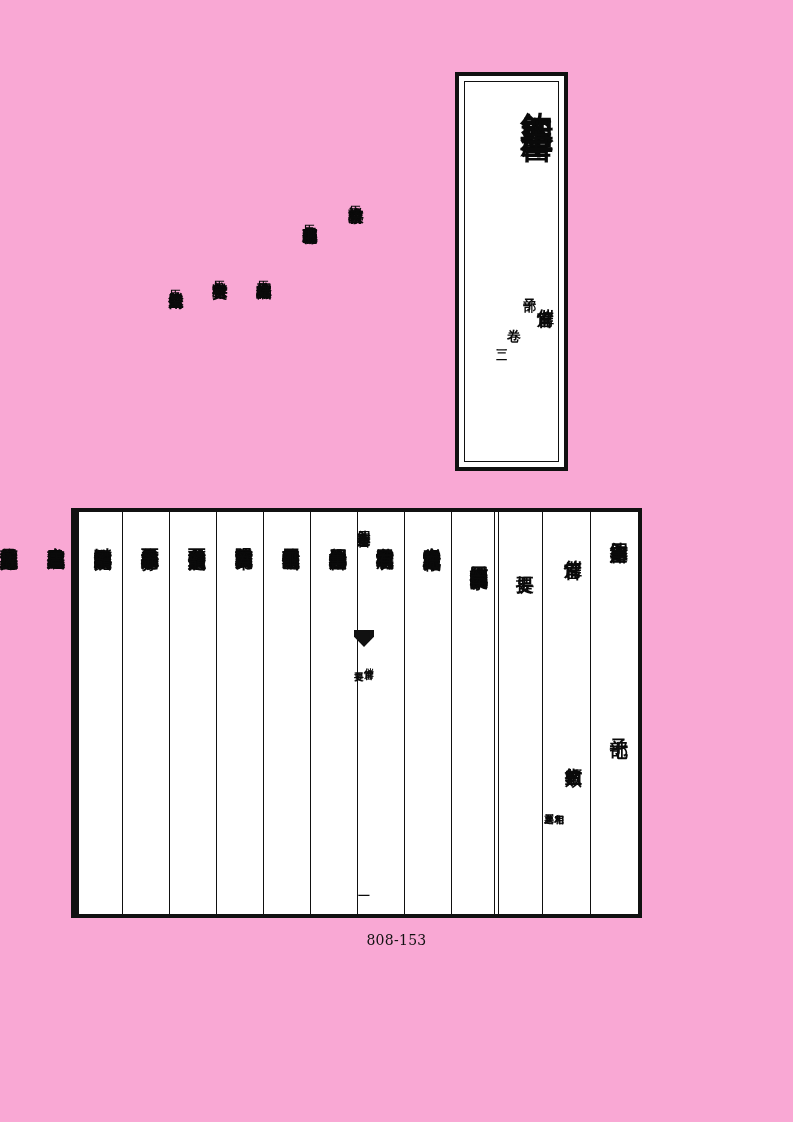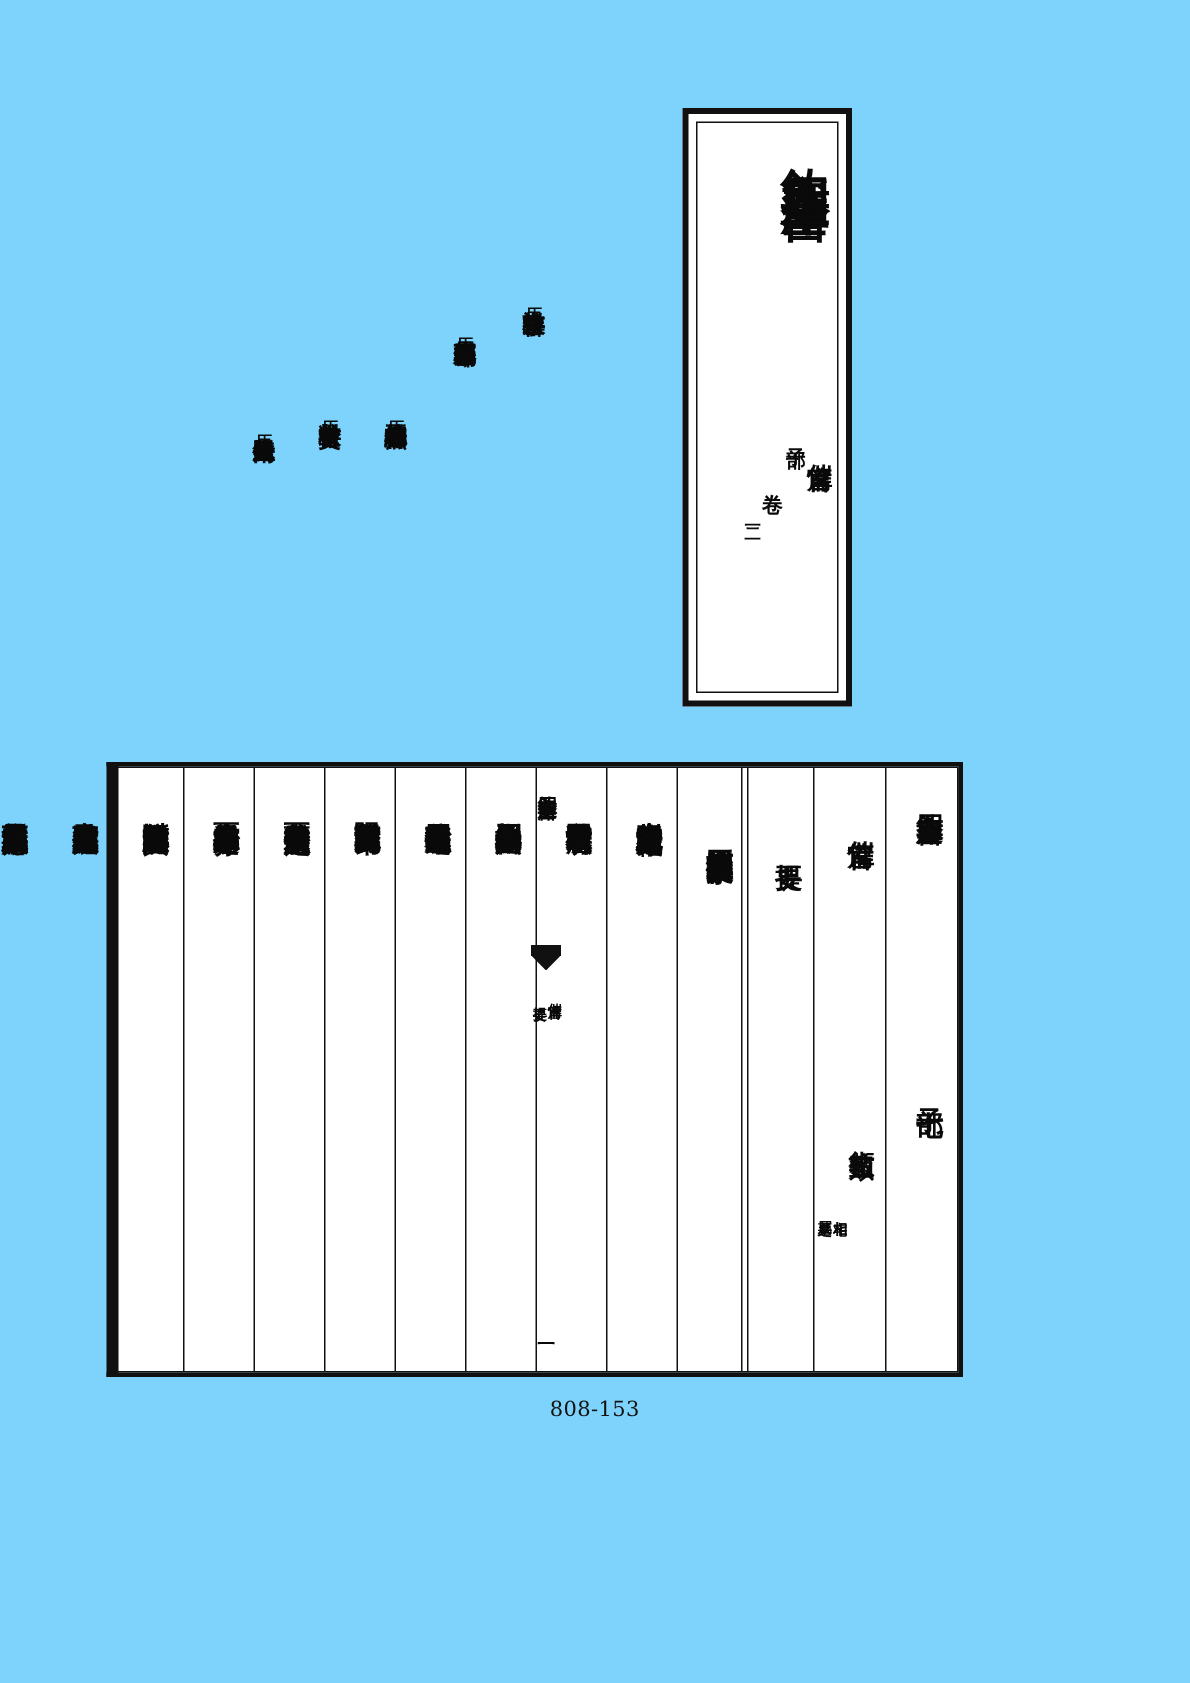--- a/index.html
+++ b/index.html
@@ -12,21 +12,21 @@
     height: 1122px;
     position: relative;
     font-family: "DejaVu Serif", "Liberation Serif", serif;
     color: #0a0a0a;
     overflow: hidden;
   }
 
   .page {
     position: absolute;
     inset: 0;
-    background: #7dd3fc;
+    background: #f9a8d4;
   }
 
   
   .vcol {
     writing-mode: vertical-rl;
     text-orientation: upright;
     white-space: nowrap;
     line-height: 1.02;
     letter-spacing: 0.06em;
     font-family: "DejaVu Serif", "Liberation Serif", serif;

